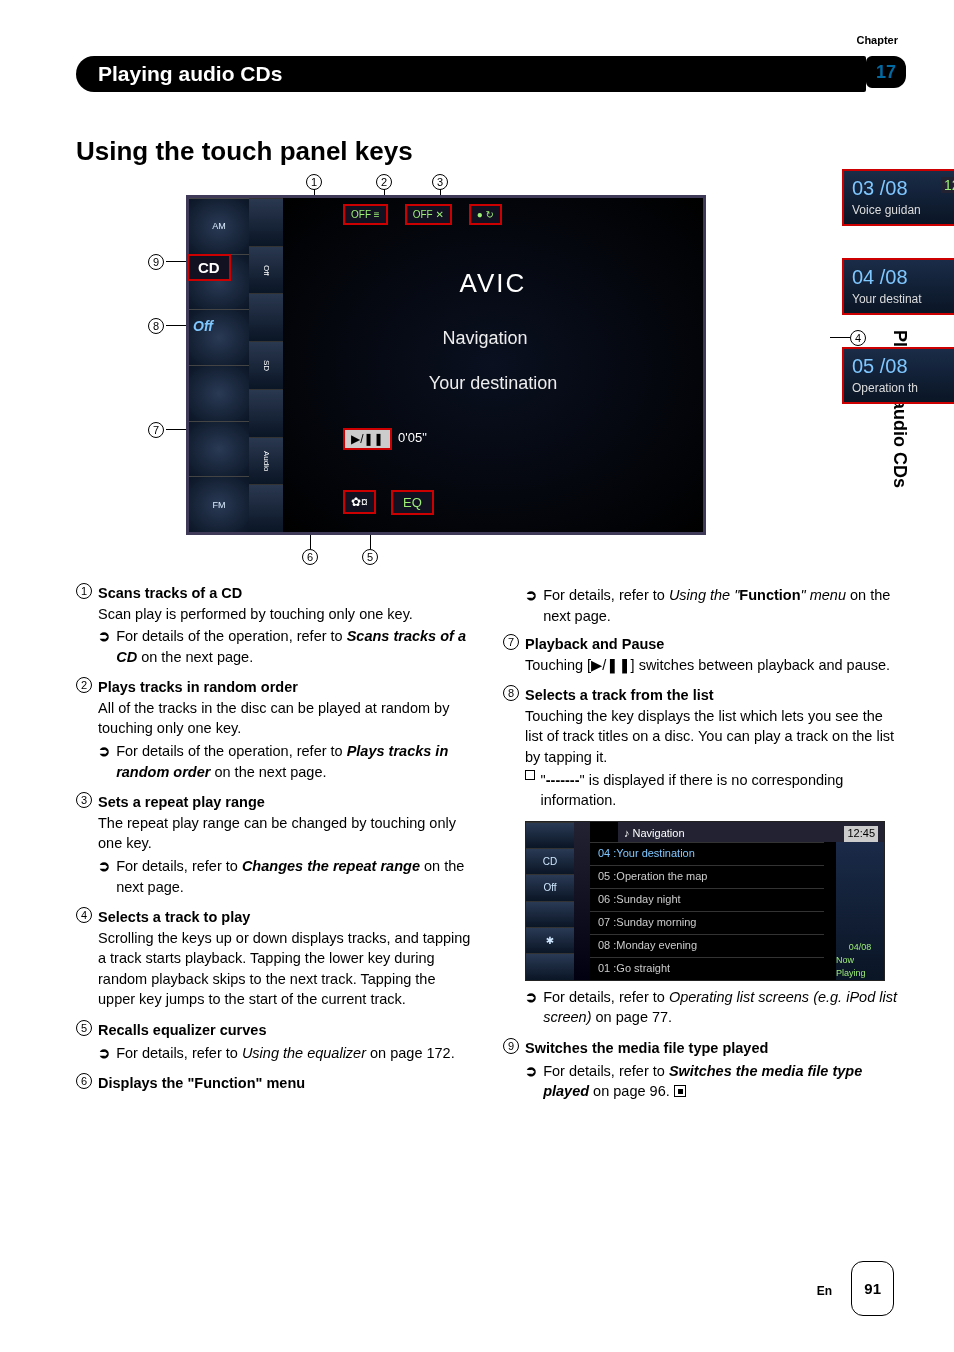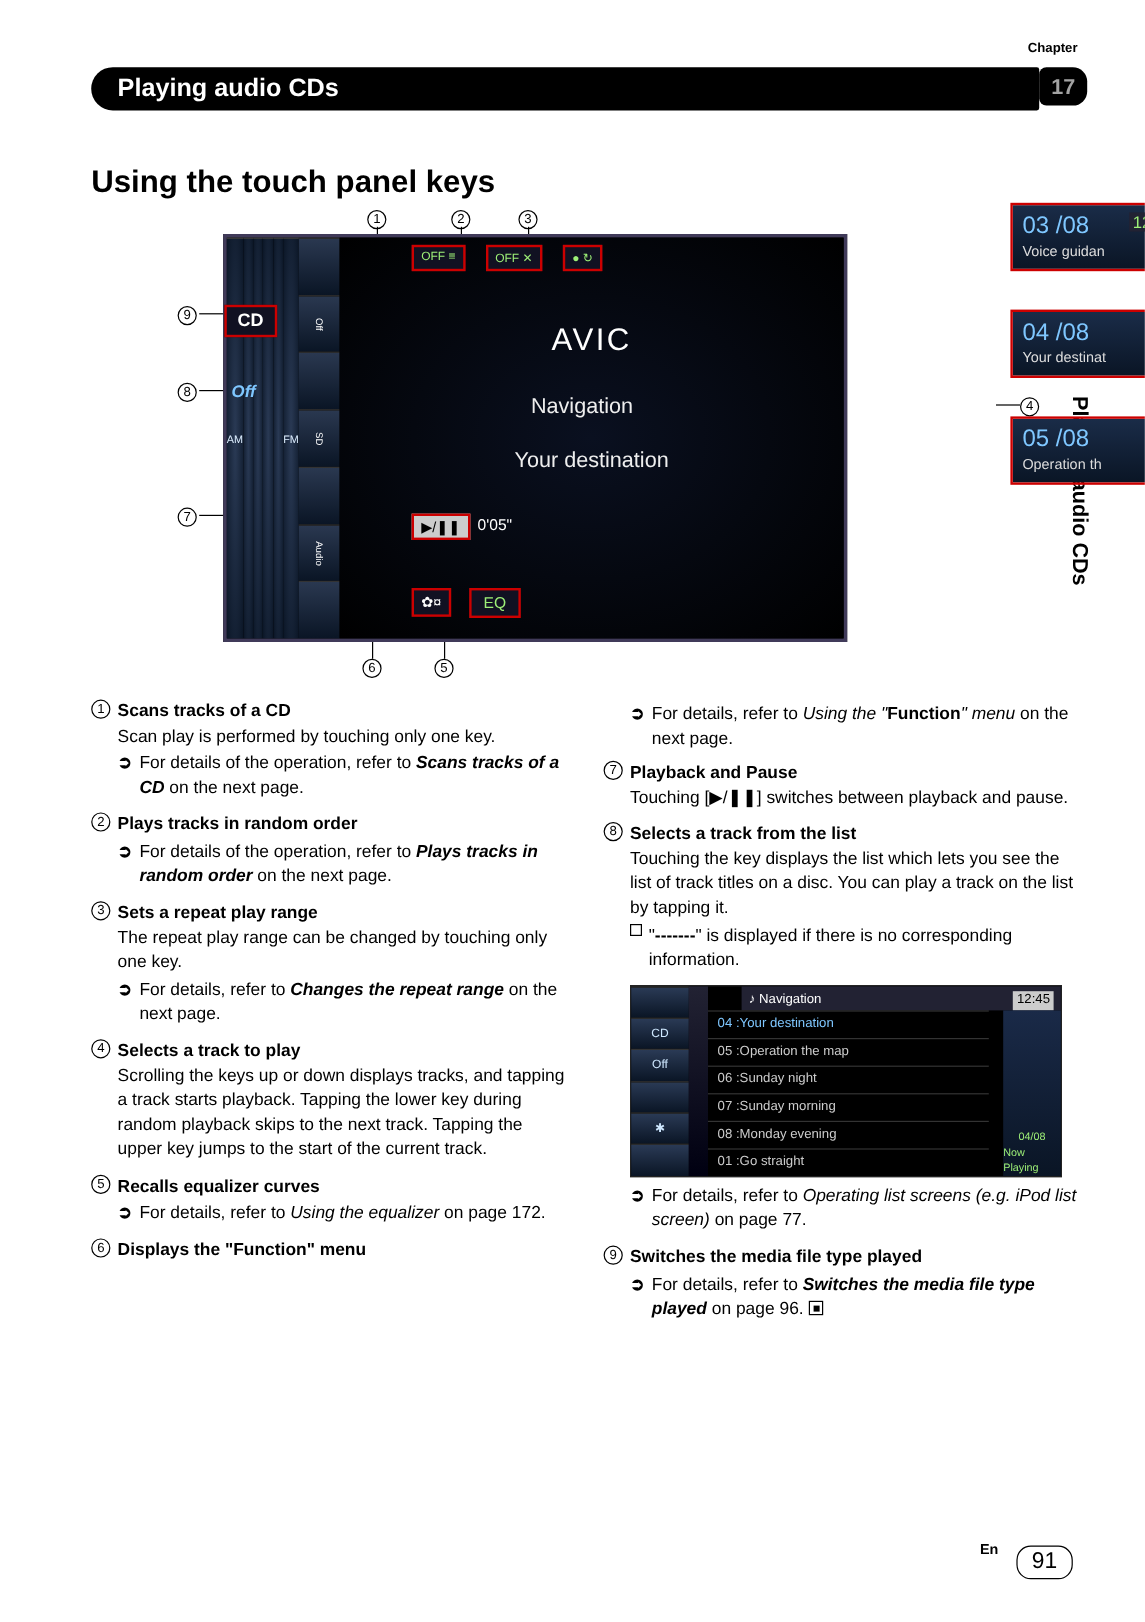--- a/index.html
+++ b/index.html
@@ -8,21 +8,21 @@
     width: 954px;
     height: 1352px;
     background: #fff;
     position: relative;
     color: #000;
   }
   .page { padding: 44px 52px 30px 76px; position: relative; height: 100%; }
   .chapter-label { position: absolute; top: 34px; right: 56px; font-size: 11px; font-weight: bold; }
   .chapter-badge {
     position: absolute; top: 56px; right: 48px;
-    background: #000; color: #a3a3a3; border-radius: 6px 12px 12px 6px;
+    background: #000; color: #0369a1; border-radius: 6px 12px 12px 6px;
     width: 40px; height: 32px; display: flex; align-items: center; justify-content: center;
     font-size: 18px; font-weight: bold;
   }
   .title-bar {
     background: #000; color: #fff; border-radius: 18px 2px 2px 18px;
     padding: 6px 6px 6px 22px; margin-top: 12px; width: 790px;
     font-size: 21px; font-weight: bold;
   }
   .section-heading {
     font-size: 26px; font-weight: bold; margin-top: 44px; margin-bottom: 12px;
@@ -31,21 +31,21 @@
     position: absolute; right: 44px; top: 330px; writing-mode: vertical-rl;
     font-size: 18px; font-weight: bold;
   }
   
   .diagram { position: relative; margin-left: 50px; width: 720px; height: 380px; }
   .callout-top { position: absolute; top: -6px; font-size: 14px; }
   .callout-left { position: absolute; font-size: 14px; }
   .callout-right { position: absolute; font-size: 14px; }
   .callout-bottom { position: absolute; bottom: -6px; font-size: 14px; }
   .ui { position: absolute; left: 60px; top: 16px; width: 520px; height: 340px; border: 3px solid #403a59; background: #000; }
-  .ui-col { position: absolute; left: 0; top: 0; width: 60px; height: 100%; display: flex; flex-direction: row; }
+  .ui-col { position: absolute; left: 0; top: 0; width: 60px; height: 100%; display: flex; flex-direction: column; }
   .ui-col .tab { flex: 1; background: radial-gradient(#2a3a55,#0a1525); color: #ddeeff; font-size: 9px; display: flex; align-items: center; justify-content: center; border-top: 1px solid #444; }
   .ui-col2 { position: absolute; left: 60px; top: 0; width: 34px; height: 100%; display: flex; flex-direction: column; }
   .ui-col2 .tab { flex: 1; background: linear-gradient(#2a3850,#0a1525); color: #fff; font-size: 8px; display: flex; align-items: center; justify-content: center; border-top: 1px solid #333; writing-mode: vertical-rl; }
   .ui-main { position: absolute; left: 94px; top: 0; right: 0; height: 100%; background: radial-gradient(#0a1020,#000); }
   .topbtns { position: absolute; top: 6px; left: 60px; display:flex; gap:17px; }
   .topbtns .b { border: 2px solid #c00; background:#112; color:#9def77; font-size:10px; padding:3px 6px; }
   .cd-badge { position:absolute; left:-2px; top:56px; border:2px solid #c00; color:#fff; background:#112; padding:3px 9px; font-weight:bold; font-size:15px; }
   .off-badge { position:absolute; left:4px; top:120px; color:#7fc7ff; font-size:14px; font-style:italic; font-weight:bold; }
   .avic { position:absolute; left:0; right:0; top:70px; text-align:center; color:#fff; font-size:26px; letter-spacing:2px; }
   .nav-t { position:absolute; left:0; right:16px; top:130px; text-align:center; color:#eee; font-size:18px; }
@@ -69,21 +69,21 @@
   .item-head { display:flex; gap:6px; }
   .item-title { font-weight:bold; }
   .item-body { margin-left: 22px; }
   .sub-line { display:flex; gap:6px; margin-left:22px; margin-top:2px; }
   .arrow { font-weight:bold; }
   .em-link { font-style: italic; font-weight: bold; }
   .em { font-style: italic; }
   .note-box { display:inline-block; width:10px; height:10px; border:1.4px solid #000; }
   .end-mark { display:inline-block; width:12px; height:12px; border:1.3px solid #000; position:relative; top:1px; }
   .end-mark::after { content:""; position:absolute; left:3px; top:3px; width:5px; height:5px; background:#000; }
-  .page-num { position:absolute; bottom:36px; right:60px; border:1.5px solid #000; border-radius:12px; padding:2px 12px; font-weight:normal; font-size:19px; }
+  .page-num { position:absolute; bottom:36px; right:60px; border:1.5px solid #000; border-radius:12px; padding:18px 12px; font-weight:bold; font-size:15px; }
   .en-label { position:absolute; bottom:54px; right:122px; font-size:12px; font-weight:bold; }
 
   .mini-shot { margin:10px 0 6px 22px; width:360px; }
   .mini { width:360px; height:160px; background:#000; position:relative; border:1px solid #222; }
   .mini .left { position:absolute; left:0; top:0; width:48px; height:100%; display:flex; flex-direction:column; }
   .mini .left div { flex:1; background:linear-gradient(#2a3a55,#0a1525); color:#cfe8ff; font-size:10px; display:flex; align-items:center; justify-content:center; border-top:1px solid #333; }
   .mini .left2 { position:absolute; left:48px; top:0; width:16px; height:100%; background:linear-gradient(#223,#001); }
   .mini .top { position:absolute; left:64px; right:0; top:0; height:20px; background:#223; color:#fff; font-size:11px; display:flex; align-items:flex-end; padding:0 6px; justify-content:space-between;margin-left:28px; }
   .mini .list { position:absolute; left:64px; top:20px; right:60px; bottom:0; display:flex; flex-direction:column; }
   .mini .list .row { flex:1; border-top:1px solid #333; color:#ccc; font-size:11px; display:flex; align-items:center; padding-left:8px; }
@@ -191,20 +191,21 @@
         <div class="sub-line">
             <span class="arrow">➲</span> 
             <span><span>For details of the operation, refer to </span><span class="em-link">Scans tracks of a CD</span><span> on the next page.</span></span>
           </div>
       </div>
       <div class="item">
         <div class="item-head">
             <span class="circle-num">2</span> 
             <span class="item-title">Plays tracks in random order</span>
           </div>
+        <div class="item-body">All of the tracks in the disc can be played at random by touching only one key.</div>
         <div class="sub-line">
             <span class="arrow">➲</span> 
             <span><span>For details of the operation, refer to </span><span class="em-link">Plays tracks in random order</span><span> on the next page.</span></span>
           </div>
       </div>
       <div class="item">
         <div class="item-head">
             <span class="circle-num">3</span> 
             <span class="item-title">Sets a repeat play range</span>
           </div>

